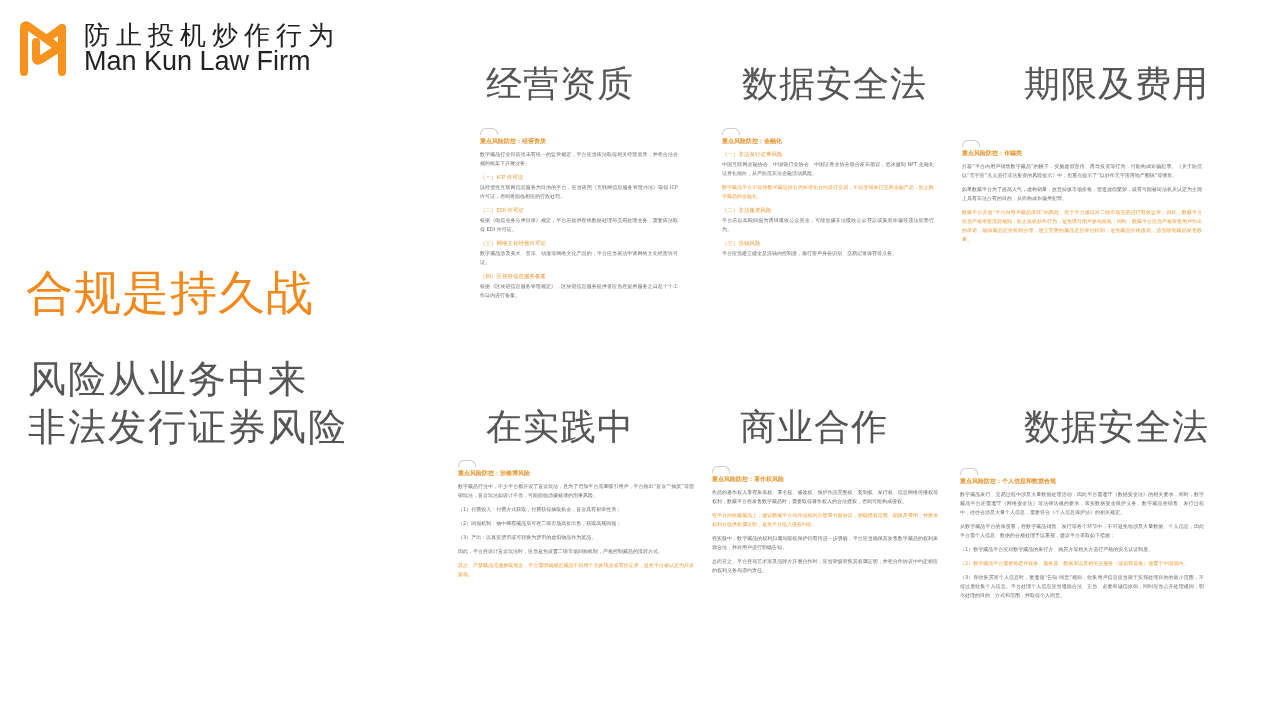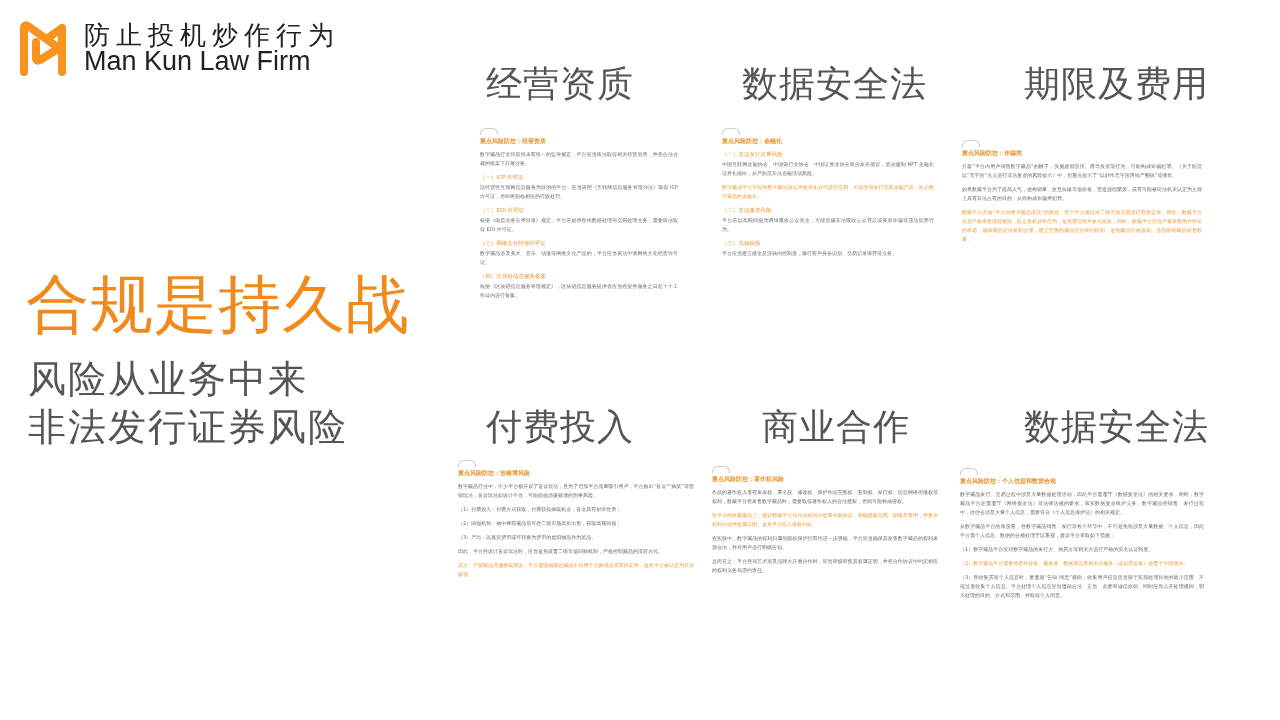--- a/index.html
+++ b/index.html
@@ -5,21 +5,21 @@
   * { margin: 0; padding: 0; box-sizing: border-box; }
   html, body { width: 1280px; height: 720px; background: #ffffff; overflow: hidden; }
   body { position: relative; font-family: "DejaVu Sans", "Liberation Sans", sans-serif; color: #333; }
 
   .logo { position: absolute; left: 18px; top: 20px; display: flex; align-items: center; }
   .logo-mark { width: 50px; height: 56px; }
   .logo-text { margin-left: 16px; line-height: 1; }
   .logo-cn { font-size: 26px; letter-spacing: 6px; color: #222; font-family: "DejaVu Sans", sans-serif; }
   .logo-en { font-size: 27px; color: #222; margin-top: 0; font-family: "Liberation Sans", sans-serif; }
 
-  .slogan-main { position: absolute; left: 26px; top: 262px; font-size: 63px; color: #f08a1c; font-family: "DejaVu Serif", serif; letter-spacing: 1px; }
+  .slogan-main { position: absolute; left: 26px; top: 262px; font-size: 47px; color: #f08a1c; font-family: "DejaVu Serif", serif; letter-spacing: 1px; }
   .slogan-sub { position: absolute; left: 28px; font-size: 38px; color: #555; font-family: Liberation Serif, serif; letter-spacing: 2px; }
   .slogan-sub.l1 { top: 354px; }
   .slogan-sub.l2 { top: 402px; }
 
   .cat-title { position: absolute; font-size: 36px; color: #555; font-family: "DejaVu Serif", serif; letter-spacing: 1px; }
 
   .doc { position: absolute; width: 232px; font-size: 5px; line-height: 9px; color: #666; }
   .doc .deco { width: 18px; height: 7px; border: 1px solid #ccc; border-radius: 6px 6px 0 0; border-bottom: none; margin-bottom: 1px; }
   .doc .head { color: #e8952e; font-weight: bold; font-size: 6px; margin-bottom: 5px; }
   .doc .sub { color: #e8952e; font-size: 5.5px; margin: 3px 0 1px; }
@@ -41,22 +41,22 @@
   </div>
 </div>
 
 <div class="slogan-main">合规是持久战</div>
 <div class="slogan-sub l1">风险从业务中来</div>
 <div class="slogan-sub l2">非法发行证券风险</div>
 
 <div class="cat-title" style="left:486px; top:60px;">经营资质</div>
 <div class="cat-title" style="left:742px; top:60px;">数据安全法</div>
 <div class="cat-title" style="left:1024px; top:60px;">期限及费用</div>
-<div class="cat-title" style="left:486px; top:403px;">付费投入</div>
-<div class="cat-title" style="left:762px; top:403px;">商业合作</div>
+<div class="cat-title" style="left:486px; top:403px;">在实践中</div>
+<div class="cat-title" style="left:740px; top:403px;">商业合作</div>
 <div class="cat-title" style="left:1024px; top:403px;">数据安全法</div>
 
 <div class="doc" style="left:480px; top:128px; width:198px;">
   <div class="deco"></div>
   <div class="head">重点风险防控：经营资质</div>
   <p>数字藏品行业目前尚未有统一的监管规定，平台应当依法取得相关经营资质，并在合法合规的框架下开展业务。</p>
   <div class="sub">（一）ICP 许可证</div>
   <p>以经营性互联网信息服务为目的的平台，应当依照《互联网信息服务管理办法》取得 ICP 许可证，否则将面临相应的行政处罚。</p>
   <div class="sub">（二）EDI 许可证</div>
   <p>根据《电信业务分类目录》规定，平台若提供在线数据处理与交易处理业务，需要依法取得 EDI 许可证。</p>

